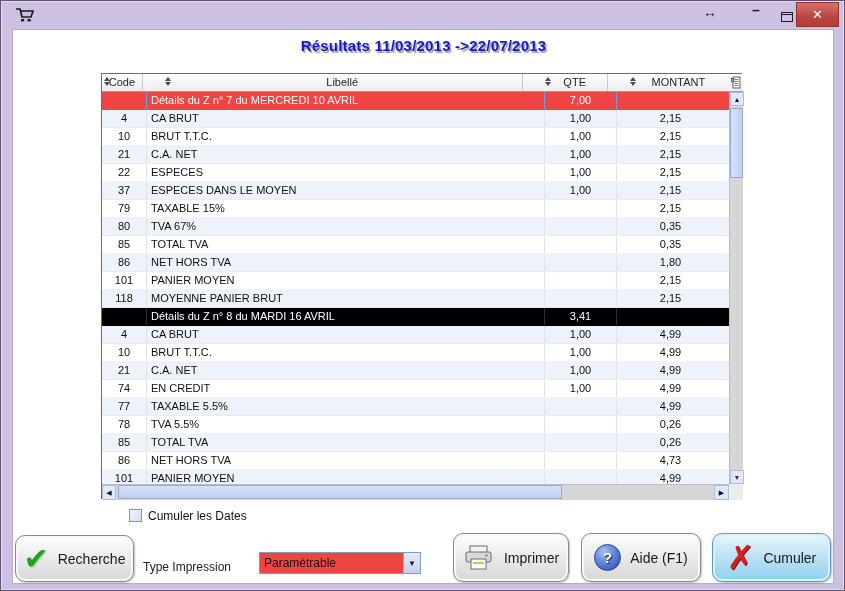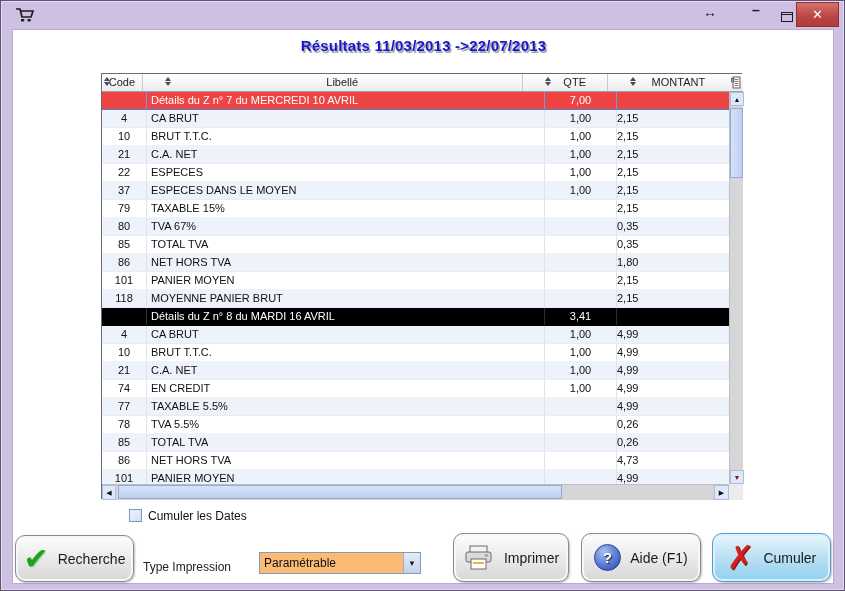--- a/index.html
+++ b/index.html
@@ -51,21 +51,21 @@
   .trow{display:flex;height:18px;line-height:17px;font-size:11px;color:#101010;border-bottom:1px solid #f1f2f7;cursor:default;}
   .trow.alt{background:#eef2fa;border-bottom-color:#e6ebf5;}
   .trow.sec-blue{background:#ef4444;color:#fff;border-bottom-color:#4a82d4;}
   .trow.sec-black{background:#000;color:#fff;border-bottom-color:#000;}
   .cell{height:100%;border-right:1px solid #dfe3ec;overflow:hidden;white-space:nowrap;}
   .trow.sec-blue .cell{border-right-color:#6f9cdf;}
   .trow.sec-black .cell{border-right-color:#2e2e2e;}
   .cell.code{width:45px;text-align:center;}
   .cell.libelle{width:398px;padding-left:4px;}
   .cell.qte{width:72px;text-align:center;}
-  .cell.montant{width:112px;text-align:left;padding-right:5px;border-right:none;}
+  .cell.montant{width:112px;text-align:center;padding-right:5px;border-right:none;}
   
   .vscroll{position:absolute;left:627px;top:18px;width:14px;height:392px;background:#d6d6d6;border-left:1px solid #b9bec9;}
   .hscroll{position:absolute;left:0;top:410px;width:627px;height:16px;background:#d6d6d6;border-top:1px solid #b9bec9;}
   .sbtn{position:absolute;background:#dfe8f9;border:1px solid #aebdd9;display:flex;align-items:center;justify-content:center;
     font-size:7px;color:#111;cursor:pointer;}
   .v-up{left:0;top:0;width:14px;height:14px;}
   .v-down{left:0;bottom:0;width:14px;height:14px;color:#6e1b1b;}
   .h-left{left:0;top:0;width:14px;height:15px;}
   .h-right{right:0;top:0;width:15px;height:15px;}
   .v-thumb{position:absolute;left:0;top:16px;width:13px;height:70px;background:linear-gradient(90deg,#d7e2f8,#bccff2);
@@ -87,21 +87,21 @@
   .btn-imprimer{left:452px;top:532px;width:116px;height:49px;}
   .btn-aide{left:580px;top:532px;width:120px;height:49px;}
   .btn-quitter{left:711px;top:532px;width:119px;height:49px;
     background:linear-gradient(180deg,#eaf7fd,#bfe2f4 45%,#8fd0ef);
     border-color:#5a9ad0;box-shadow:inset 0 0 0 2px #daf0fb,1px 1px 2px rgba(0,0,0,.25);}
   .check-glyph{font-size:30px;font-weight:bold;color:#1fa31f;line-height:30px;text-shadow:1px 1px 1px #9dcf9d;}
   .help-circle{width:27px;height:27px;border-radius:50%;border:1px solid #2a3e8c;color:#fff;font-weight:bold;font-size:15px;
     background:radial-gradient(circle at 35% 28%,#a9c0ee,#5578d6 55%,#32489f);display:flex;align-items:center;justify-content:center;
     text-shadow:1px 1px 1px #223;}
   .quit-glyph{font-size:33px;font-weight:bold;color:#d41f1f;line-height:33px;text-shadow:1px 1px 0 #8a0f0f;}
-  .dropdown{position:absolute;left:258px;top:551px;width:162px;height:22px;border:1px solid #7f9db9;background:#fdba74;display:flex;cursor:pointer;}
+  .dropdown{position:absolute;left:258px;top:551px;width:162px;height:22px;border:1px solid #7f9db9;background:#ef4444;display:flex;cursor:pointer;}
   .dd-text{flex:1;font-size:12px;line-height:20px;padding-left:4px;color:#111;overflow:hidden;white-space:nowrap;}
   .dd-btn{width:17px;background:linear-gradient(180deg,#e6ecf7,#c2d3ee);border-left:1px solid #9aaecc;
     display:flex;align-items:center;justify-content:center;font-size:8px;color:#1a1a2a;}
 </style>
 </head>
 <body>
 
 <div class="window">
 
   <div class="titlebar">

